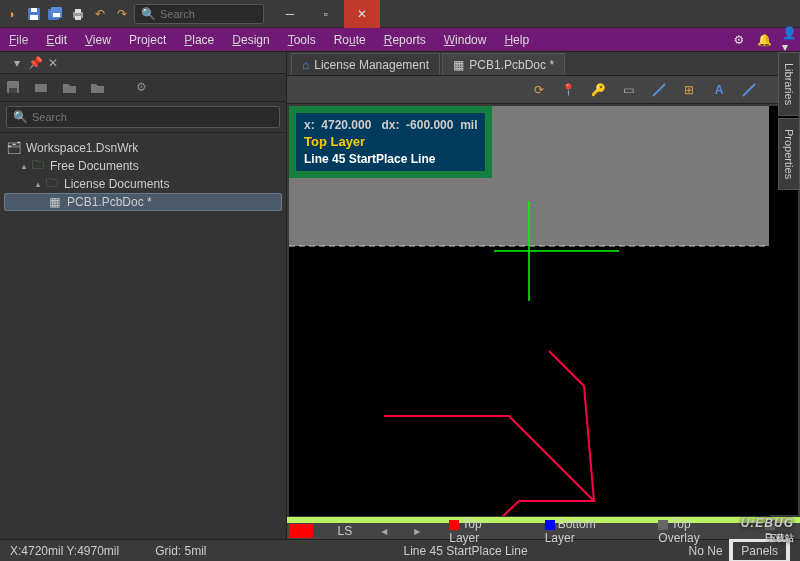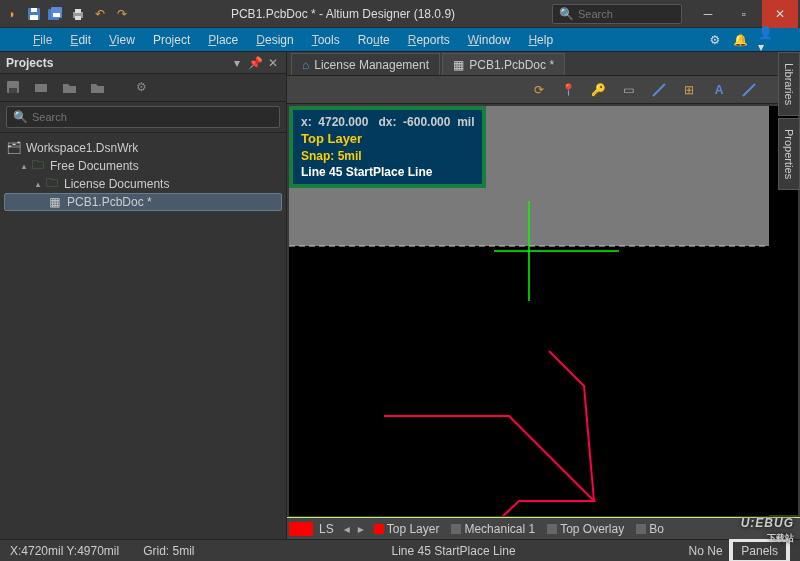--- a/index.html
+++ b/index.html
@@ -5,21 +5,21 @@
 *{margin:0;padding:0;box-sizing:border-box;font-family:"Segoe UI",Arial,sans-serif;font-size:12px;color:#ccc;user-select:none}
 body{width:800px;height:561px;background:#3a3a3a;overflow:hidden;position:relative}
 .titlebar{height:28px;background:#3a3a3a;display:flex;align-items:center;padding:0 2px;border-bottom:1px solid #2a2a2a}
 .titlebar .tb-ico{width:20px;height:20px;display:flex;align-items:center;justify-content:center;margin-right:2px}
 .titlebar .tb-logo{color:#FF9933;font-weight:bold}
 .titlebar .title{flex:1;text-align:center;color:#ddd;font-size:12px}
 .titlebar .search{width:130px;height:20px;background:#2a2a2a;border:1px solid #555;border-radius:2px;display:flex;align-items:center;padding:0 6px;margin-right:8px}
 .titlebar .search input{background:transparent;border:none;color:#999;font-size:11px;width:100%;outline:none}
 .winbtn{width:36px;height:28px;display:flex;align-items:center;justify-content:center;color:#ddd}
 .winbtn.close{background:#c0392b}
-.menubar{height:24px;display:flex;align-items:center;padding:0 24px;border-bottom:1px solid #222;background:#0369a1}
+.menubar{height:24px;display:flex;align-items:center;padding:0 0;border-bottom:1px solid #222;background:#701a75}
 .menubar .mitem{padding:3px 9px;color:#ddd;cursor:pointer}
 .menubar .right{margin-left:auto;display:flex;gap:8px;align-items:center}
 .menubar .right .ico{width:18px;height:18px;display:flex;align-items:center;justify-content:center;color:#ddd}
 .main{display:flex;height:487px}
 .sidebar{width:287px;background:#343434;border-right:1px solid #222;display:flex;flex-direction:column}
 .panel-hdr{height:22px;display:flex;align-items:center;padding:0 6px;background:#3a3a3a;border-bottom:1px solid #222}
 .panel-hdr .ptitle{color:#ddd;font-weight:bold;flex:1}
 .panel-hdr .pico{width:14px;margin-left:4px;text-align:center;color:#aaa}
 .toolbar{height:28px;display:flex;align-items:center;padding:0 6px;gap:12px;border-bottom:1px solid #222}
 .toolbar .tico{width:16px;height:16px;color:#888}
@@ -33,32 +33,32 @@
 .tree-item.sel{background:#4a5a6a;border:1px solid #6a7a8a;border-radius:2px}
 .indent1{padding-left:14px}.indent2{padding-left:28px}.indent3{padding-left:42px}
 .workarea{flex:1;display:flex;flex-direction:column;background:#3a3a3a;position:relative}
 .doctabs{height:24px;display:flex;align-items:flex-end;background:#3a3a3a;padding-left:4px;border-bottom:1px solid #222}
 .doctab{height:22px;display:flex;align-items:center;padding:0 10px;background:#3a3a3a;border:1px solid #555;border-bottom:none;margin-right:2px;cursor:pointer;gap:5px}
 .doctab.active{background:#444}
 .wtoolbar{height:28px;background:#444;display:flex;align-items:center;padding:0 6px;gap:8px;border-bottom:1px solid #222}
 .wtoolbar .wico{width:22px;height:22px;display:flex;align-items:center;justify-content:center;color:#bbb}
 .canvas-wrap{flex:1;position:relative;background:#000;margin:2px}
 .canvas-wrap svg{position:absolute;top:0;left:0}
-.hud{position:absolute;top:0;left:0;background:#003a5c;padding:4px 8px;font-family:Consolas,monospace;font-size:12px;line-height:1.35;border:4px solid #15803d;z-index:5}
+.hud{position:absolute;top:0;left:0;background:#003a5c;padding:4px 8px;font-family:Consolas,monospace;font-size:12px;line-height:1.35;border:7px solid #15803d;z-index:5}
 .hud .xy{color:#fff;font-weight:bold}
 .hud .layer{color:#ffcc00;font-weight:bold;font-size:13px}
 .hud .snap{color:#ffcc00;font-weight:bold}
 .hud .info{color:#fff;font-weight:bold}
-.layerbar{height:22px;background:#444;display:flex;align-items:center;gap:0;padding:0 2px;border-top:1px solid #bef264;font-size:11px}
+.layerbar{height:22px;background:#444;display:flex;align-items:center;gap:19px;padding:0 2px;border-top:6px solid #bef264;font-size:11px}
 .layerbar .lswatch{width:24px;height:14px}
 .layerbar .lname{padding:0 6px;color:#ccc}
 .layerbar .nav{color:#aaa;padding:0 4px;cursor:pointer}
 .layerbar .sq{width:10px;height:10px;display:inline-block;margin-right:3px;vertical-align:middle}
 .statusbar{height:22px;background:#3a3a3a;border-top:1px solid #222;display:flex;align-items:center;padding:0 10px;font-size:11px;color:#bbb}
-.statusbar .sseg{margin-right:24px}
+.statusbar .sseg{margin-right:36px}
 .statusbar .center{flex:1;text-align:center}
 .statusbar .rseg{margin-left:auto}
 .vtabs{position:absolute;right:0;top:52px;display:flex;flex-direction:column}
 .vtab{writing-mode:vertical-rl;background:#3a3a3a;border:1px solid #555;padding:10px 4px;margin-bottom:2px;color:#ccc;cursor:pointer;font-size:11px}
 .u{text-decoration:underline}
 .watermark{position:absolute;right:6px;bottom:16px;font-size:18px;font-style:italic;font-weight:bold;color:#e0e0e0;text-shadow:0 0 4px #000;letter-spacing:1px;pointer-events:none}
 .watermark .sub{font-size:9px;font-style:normal;display:block;text-align:right;letter-spacing:0}
 </style>
 </head>
 <body>
@@ -81,21 +81,20 @@
     </div>
   <div class="tb-ico">
       <svg width="14" height="14">
         <rect x="2" y="5" width="10" height="6" fill="#999"></rect>
         <rect x="4" y="2" width="6" height="4" fill="#ddd"></rect>
         <rect x="4" y="9" width="6" height="4" fill="#ddd"></rect>
       </svg>
     </div>
   <div class="tb-ico" style="color:#d4a04a">↶</div>
   <div class="tb-ico" style="color:#d4a04a">↷</div>
-  <div class="title">PCB1.PcbDoc * - Altium Designer (18.0.9)</div>
   <div class="search">
     <span style="margin-right:4px;color:#888">🔍</span>
     <input placeholder="Search" style="">
   </div>
   <div class="winbtn">─</div>
   <div class="winbtn">▫</div>
   <div class="winbtn close">✕</div>
 </div>
 
 <div class="menubar">
@@ -114,21 +113,20 @@
     <div class="ico">⚙</div>
     <div class="ico">🔔</div>
     <div class="ico">👤▾</div>
   </div>
 </div>
 
 <div class="main">
 
   <div class="sidebar">
     <div class="panel-hdr">
-      <div class="ptitle">Projects</div>
       <div class="pico">▾</div>
       <div class="pico">📌</div>
       <div class="pico">✕</div>
     </div>
     <div class="toolbar">
       <svg class="tico" width="14" height="14">
           <rect x="1" y="1" width="12" height="12" fill="#777" rx="1"></rect>
           <rect x="3" y="8" width="8" height="5" fill="#444"></rect>
         </svg>
       <svg class="tico" width="14" height="14">
@@ -198,21 +196,20 @@
           <svg width="16" height="16">
             <line x1="2" y1="14" x2="14" y2="2" stroke="#5a8ad8" stroke-width="2"></line>
           </svg>
         </div>
     </div>
     <div class="canvas-wrap">
 
       <div class="hud">
         <div class="xy"><span>x:</span>&nbsp;&nbsp;<span>4720.000</span>&nbsp;&nbsp;&nbsp;<span>dx:</span>&nbsp;&nbsp;<span>-600.000</span>&nbsp;&nbsp;<span>mil</span></div>
         <div class="layer">Top Layer</div>
-        <div class="snap">Snap: 5mil</div>
         <div class="info">Line 45 StartPlace Line</div>
       </div>
       <svg width="480" height="410">
 
         <rect x="0" y="0" width="480" height="140" fill="#7a7a7a"></rect>
         <rect x="0" y="140" width="480" height="270" fill="#000"></rect>
 
         <line x1="0" y1="140" x2="480" y2="140" stroke="#ccc" stroke-width="1" stroke-dasharray="6,4"></line>
 
         <line x1="240" y1="95" x2="240" y2="195" stroke="#00ff00" stroke-width="1.5"></line>
@@ -221,21 +218,21 @@
         <polyline points="95,310 220,310 305,395 230,395 140,480" fill="none" stroke="#ff0044" stroke-width="2"></polyline>
         <polyline points="305,395 295,280 260,245" fill="none" stroke="#ff0044" stroke-width="2"></polyline>
       </svg>
     </div>
     <div class="layerbar">
       <div class="lswatch" style="background:#ff0000"></div>
       <div class="lname">LS</div>
       <div class="nav">◂</div>
       <div class="nav">▸</div>
       <div class="lname"><span class="sq" style="background:#ff0000"></span><span>Top Layer</span></div>
-      <div class="lname" style="color:#888"><span class="sq" style="background:#666"></span><span>Mechanical 1</span></div>
+      <div class="lname"><span class="sq" style="background:#0000ff"></span><span>Bottom Layer</span></div>
       <div class="lname" style="color:#888"><span class="sq" style="background:#666"></span><span>Top Overlay</span></div>
       <div class="lname" style="color:#888"><span class="sq" style="background:#666"></span><span>Bo</span></div>
     </div>
   </div>
 </div>
 
 <div class="statusbar">
   <div class="sseg">X:4720mil Y:4970mil</div>
   <div class="sseg">Grid: 5mil</div>
   <div class="center">Line 45 StartPlace Line</div>

